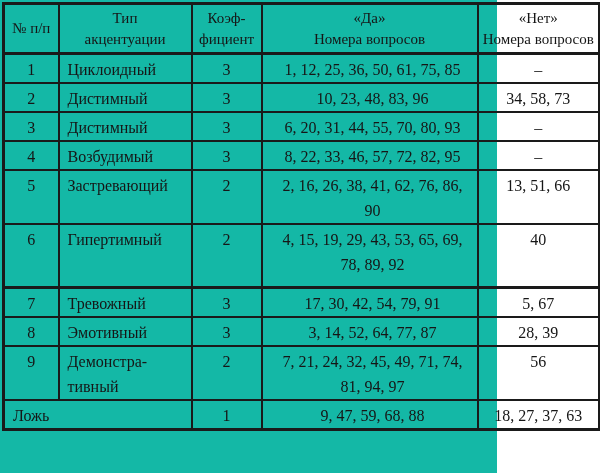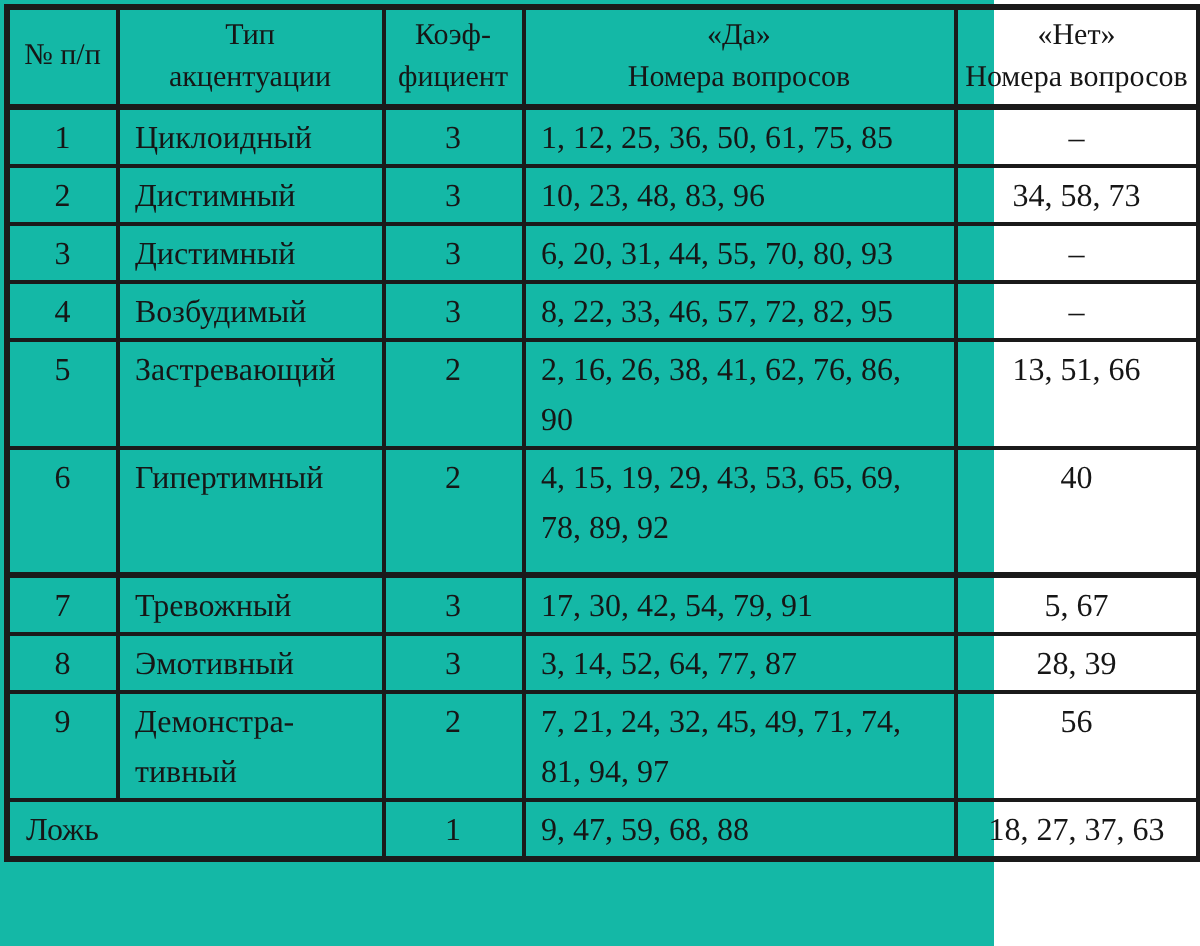--- a/index.html
+++ b/index.html
@@ -40,21 +40,21 @@
   .key-table td {
     font-size: 16px;
     line-height: 25px;
     vertical-align: top;
     padding: 2px 2px 0 2px;
   }
   tr.group-end td { border-bottom-width: 3px; }
   td.c-num  { text-align: center; }
   td.c-type { text-align: left; padding-left: 8px; }
   td.c-coef { text-align: center; }
-  td.c-yes  { text-align: left; padding-left: 8px; }
+  td.c-yes  { text-align: center; padding-left: 8px; }
   td.c-no   { text-align: center; }
   td.v-mid  { vertical-align: middle; padding-top: 0; }
   tr.h50 { height: 50px; }
   tr.h28 { height: 28px; }
   tr.h27 { height: 27px; }
   tr.h29 { height: 29px; }
   tr.h30 { height: 30px; }
   tr.h51 { height: 51px; }
   tr.h52 { height: 52px; }
   tr.h63 { height: 63px; }

